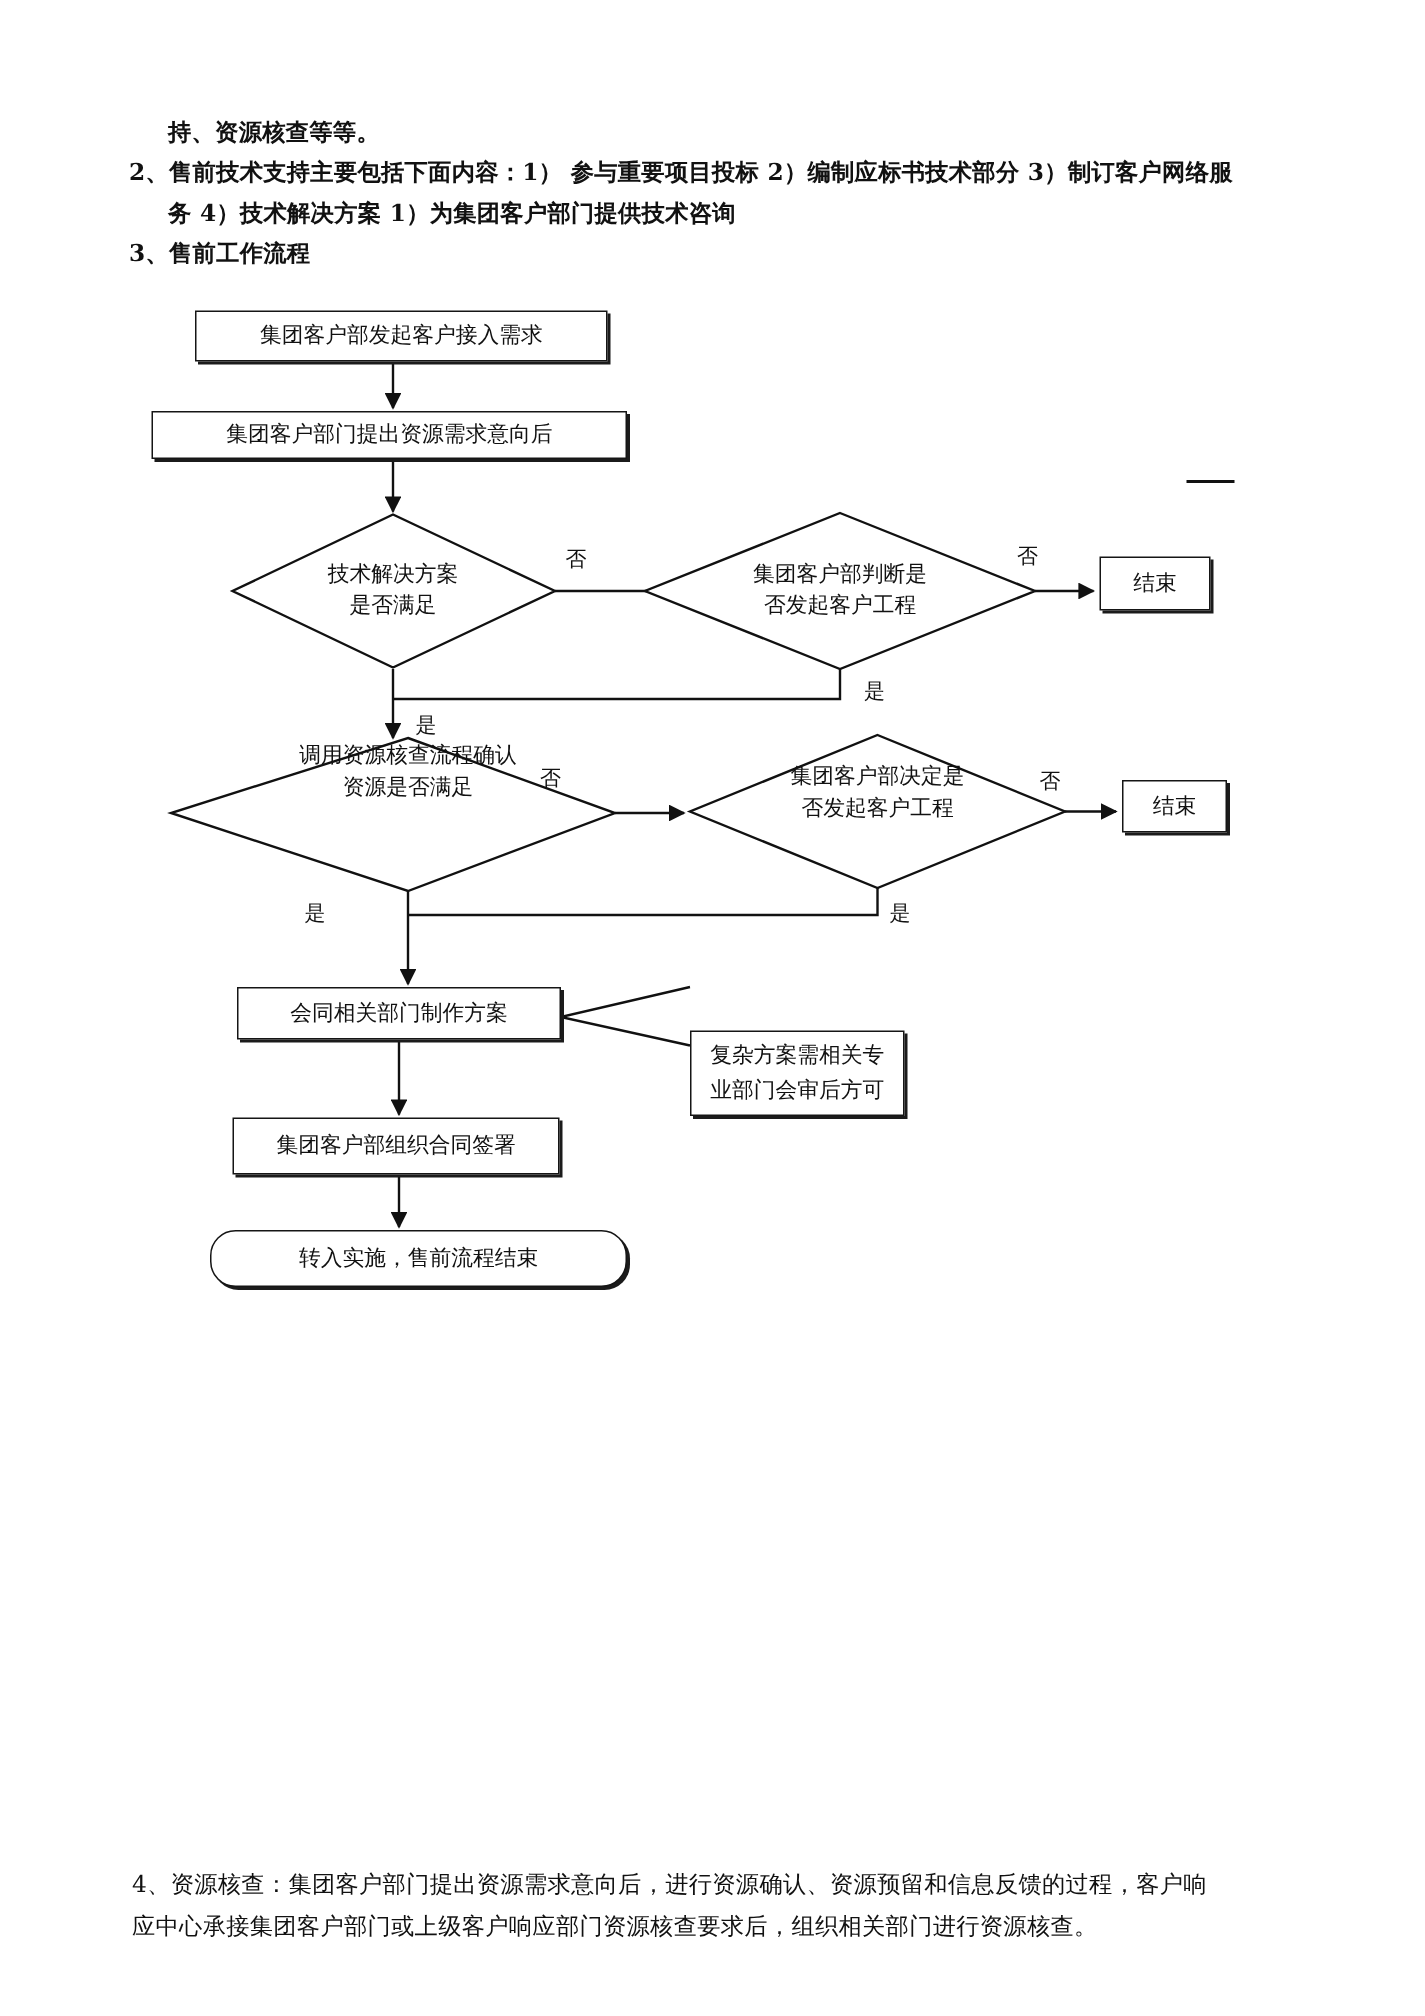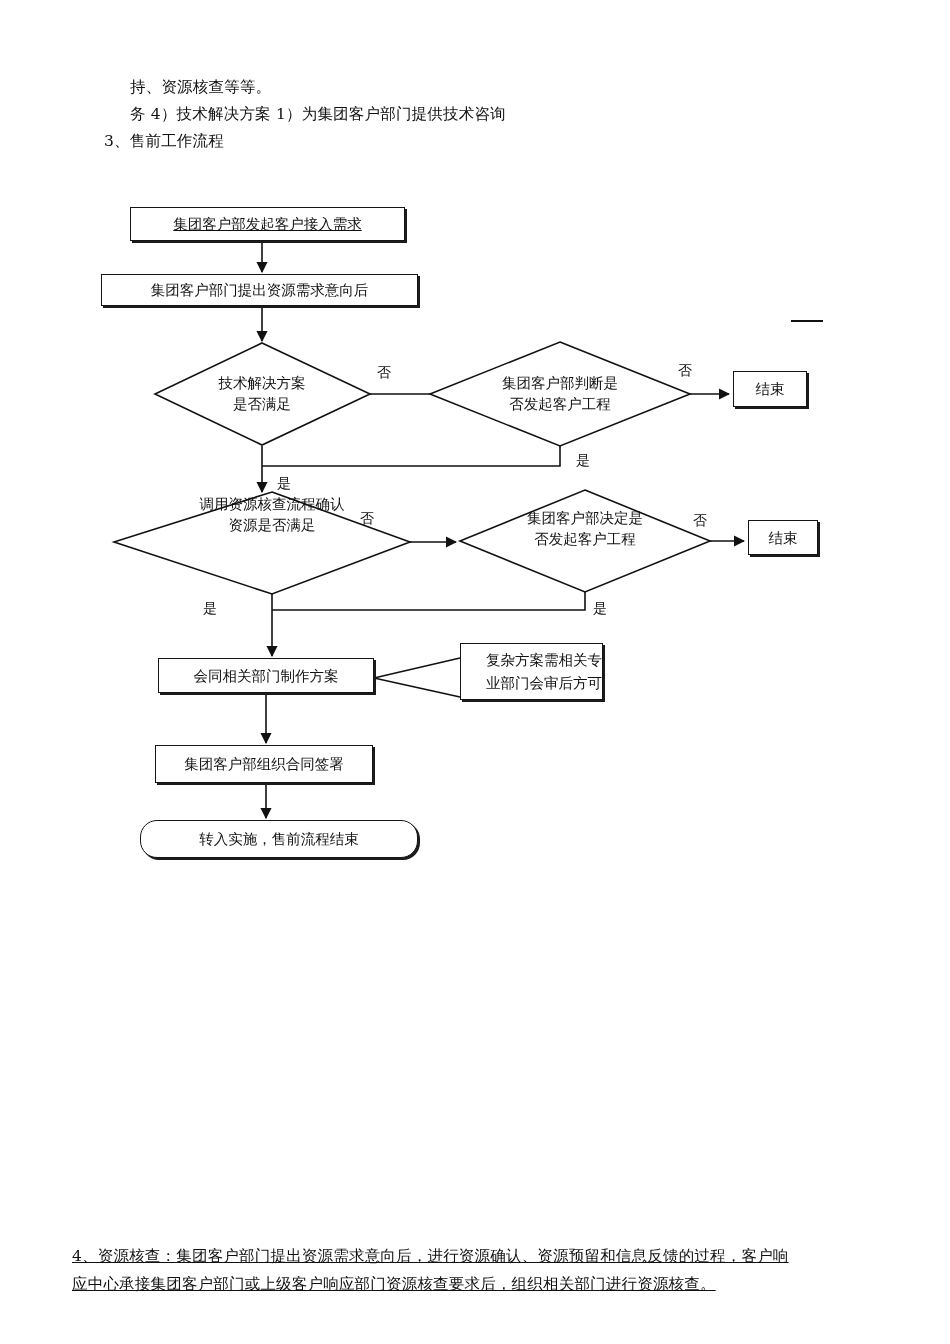--- a/index.html
+++ b/index.html
@@ -18,38 +18,38 @@
 
   
   .doc-text {
     position: absolute;
     font-size: 15.5px;
     line-height: 27px;
     letter-spacing: 0.2px;
     color: #111;
   }
   #intro-block {
-    left: 104px;
+    left: 86px;
     top: 74px;
     width: 800px;
+    font-weight: bold;
   }
   #intro-block .line {
     white-space: nowrap;
   }
   #intro-block .indent-hang {
     padding-left: 26px;
   }
 
   #footer-block {
-    left: 72px;
+    left: 88px;
     top: 1242px;
     width: 800px;
     line-height: 28px;
     text-indent: 0;
-    text-decoration: underline;
   }
   #footer-block .line2 {
     display: block;
   }
 
   
   #flowchart {
     position: absolute;
     left: 0;
     top: 0;
@@ -100,37 +100,39 @@
     border-radius: 17px;
   }
   .fc-note {
     position: absolute;
     box-sizing: border-box;
     border: 1.4px solid #151515;
     background: #ffffff;
     box-shadow: 2px 2px 0 0 #1b1b1b;
     display: flex;
     flex-direction: column;
-    align-items: flex-end;
+    align-items: center;
     justify-content: center;
     text-align: center;
     font-size: 14.5px;
     line-height: 23px;
     color: #111;
+    margin-top: 44px;
   }
   .dash-mark {
     position: absolute;
     background: #111;
   }
 </style>
 </head>
 <body>
 
 <div class="doc-text" id="intro-block">
   <div class="line indent-hang">持、资源核查等等。</div>
+  <div class="line">2、售前技术支持主要包括下面内容：1）  参与重要项目投标 2）编制应标书技术部分 3）制订客户网络服</div>
   <div class="line indent-hang">务 4）技术解决方案 1）为集团客户部门提供技术咨询</div>
   <div class="line">3、售前工作流程</div>
 </div>
 
 <div id="flowchart">
   <svg width="950" height="1344" viewBox="0 0 950 1344" xmlns="http://www.w3.org/2000/svg">
     <defs>
       <marker id="arrow" viewBox="0 0 10 10" refX="9" refY="5" markerWidth="7" markerHeight="7" orient="auto-start-reverse">
         <path d="M 0 0 L 10 5 L 0 10 z" fill="#111"></path>
       </marker>
@@ -167,21 +169,21 @@
 
     <g fill="#ffffff" stroke="#111" stroke-width="1.6">
       <polygon points="262,343 370,394 262,445 155,394"></polygon>
       <polygon points="560,342 690,394 560,446 430,394"></polygon>
       <polygon points="272,492 410,542 272,594 114,542"></polygon>
       <polygon points="585,490 710,541 585,592 460,541"></polygon>
     </g>
   </svg>
 </div>
 
-<div class="fc-box shadowed" style="left:130px; top:207px; width:275px; height:34px;text-decoration:underline;">集团客户部发起客户接入需求</div>
+<div class="fc-box shadowed" style="left:130px; top:207px; width:275px; height:34px;">集团客户部发起客户接入需求</div>
 
 <div class="fc-box shadowed" style="left:101px; top:274px; width:317px; height:32px;">集团客户部门提出资源需求意向后</div>
 
 <div class="node-label" style="left:162px; top:373px; width:200px;">
   <div>技术解决方案</div>
   <div>是否满足</div>
 </div>
 
 <div class="node-label" style="left:460px; top:373px; width:200px;">
   <div>集团客户部判断是</div>

